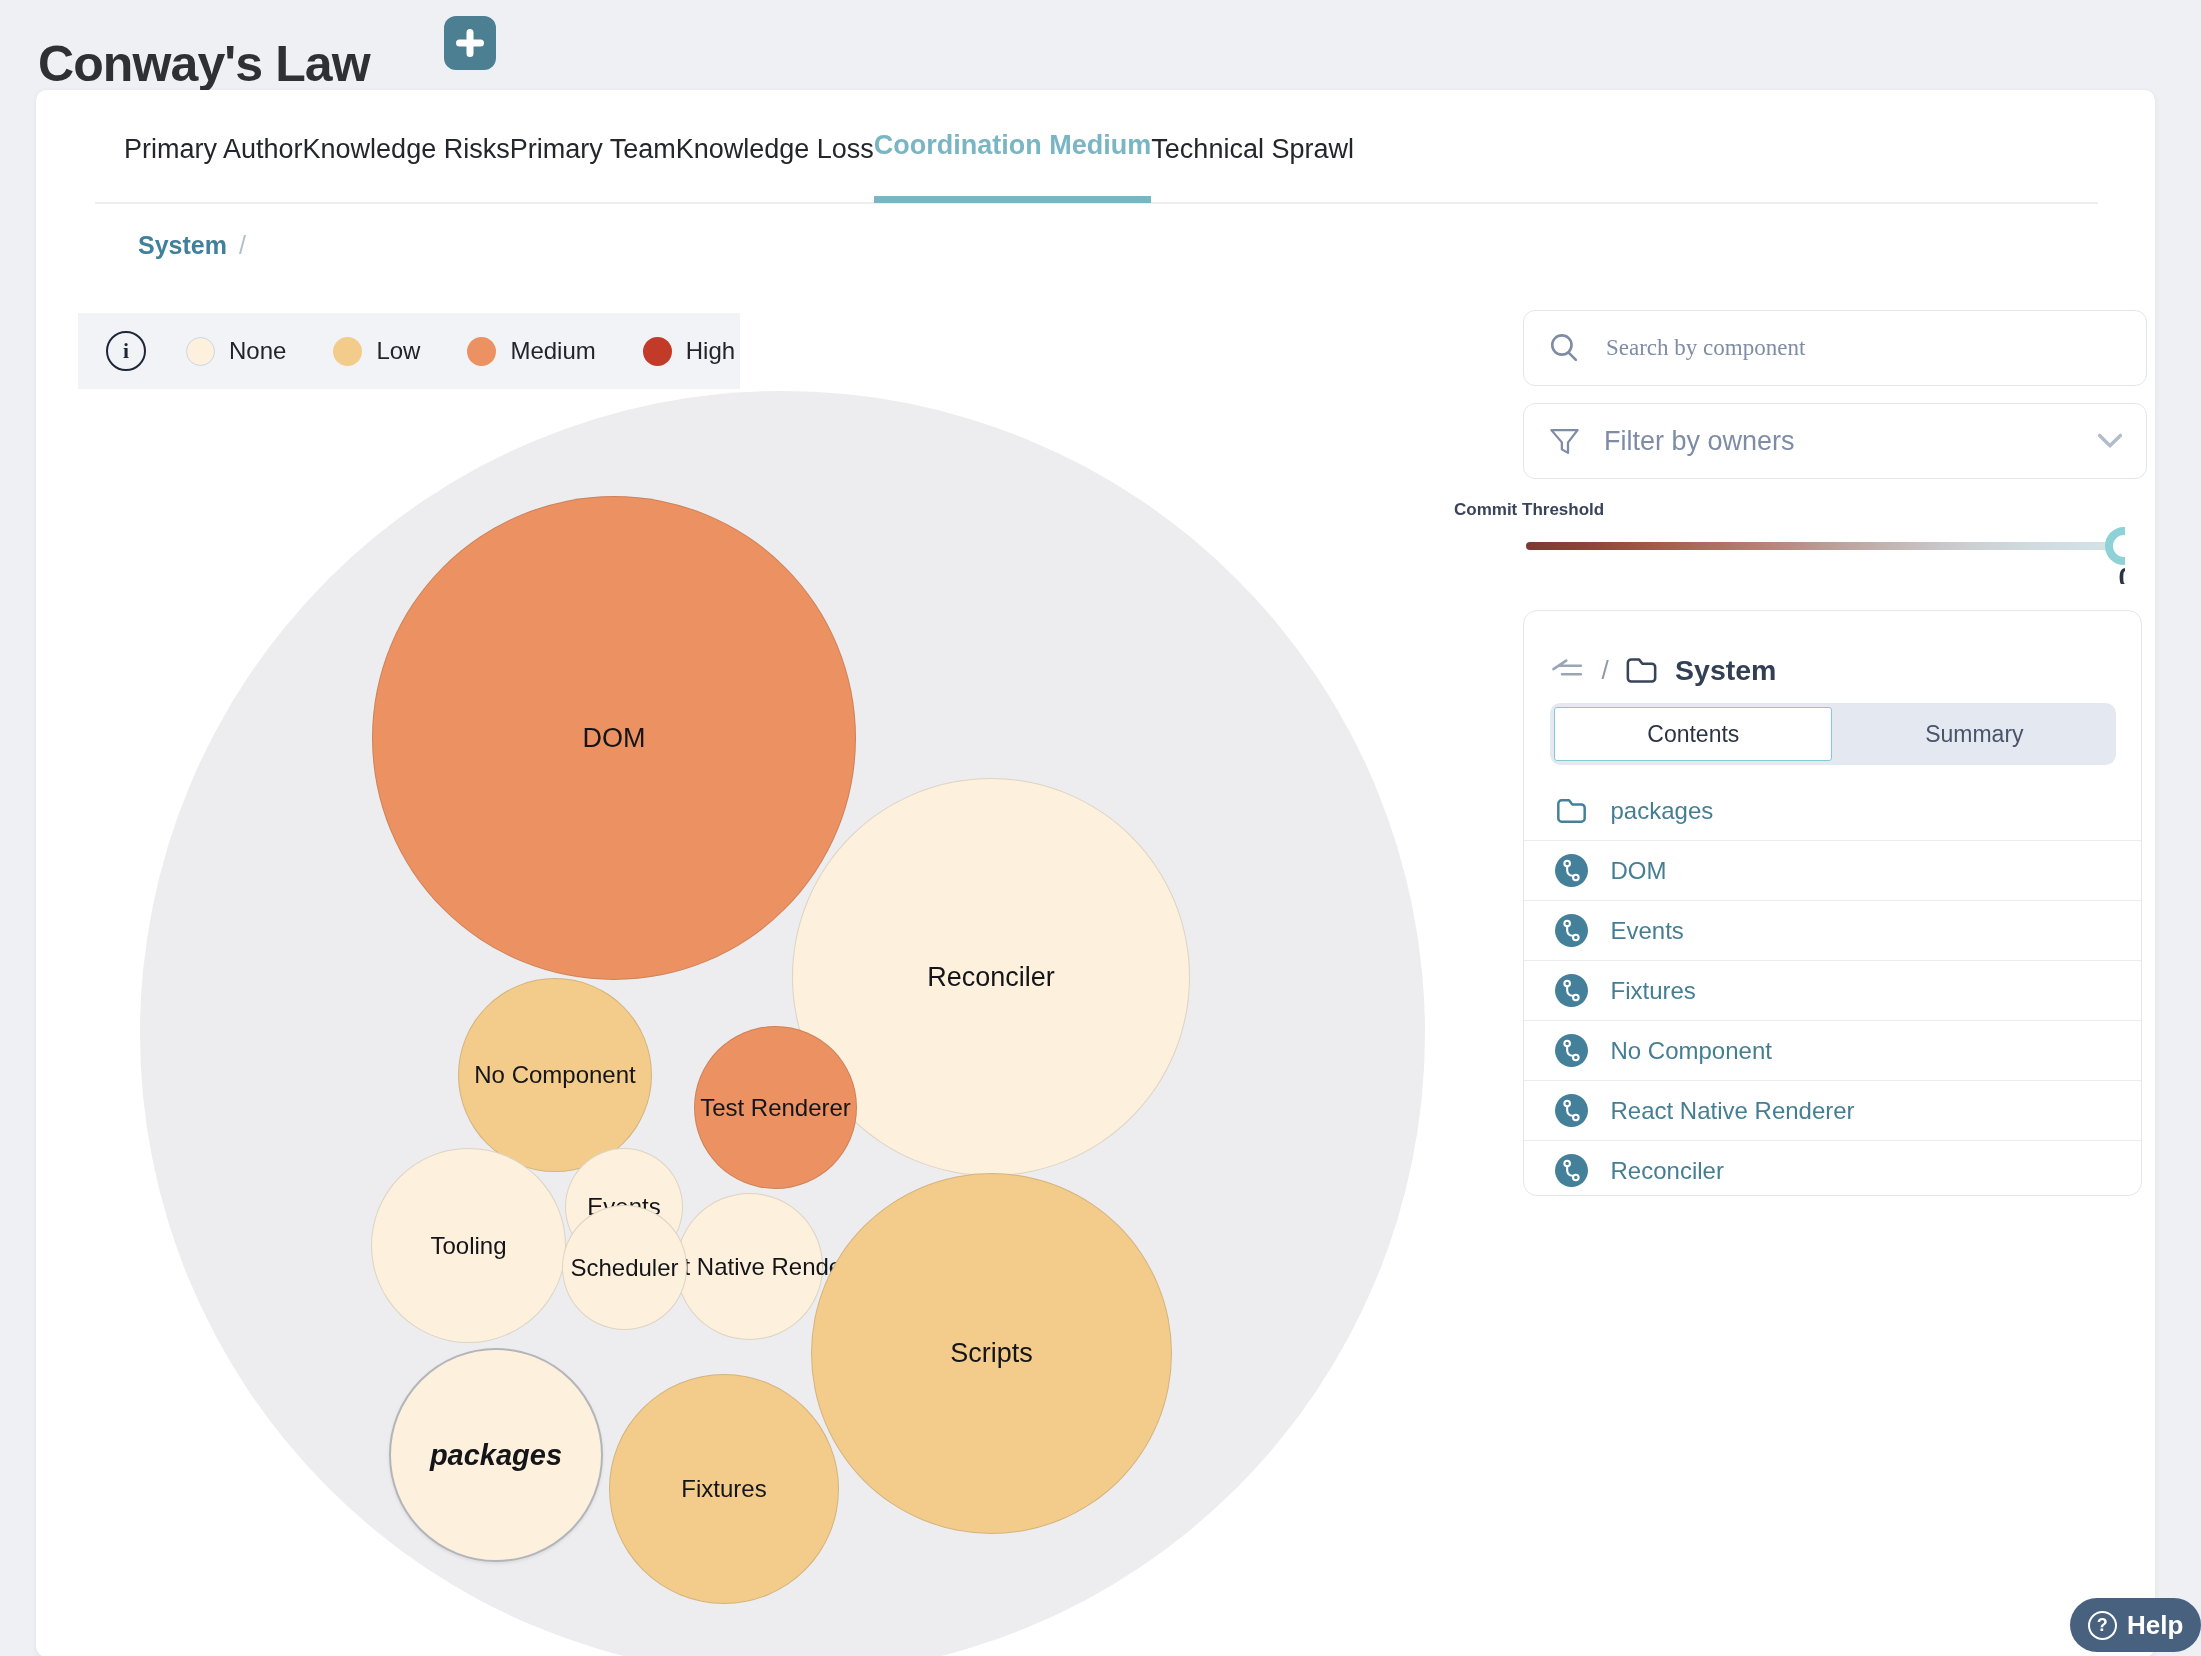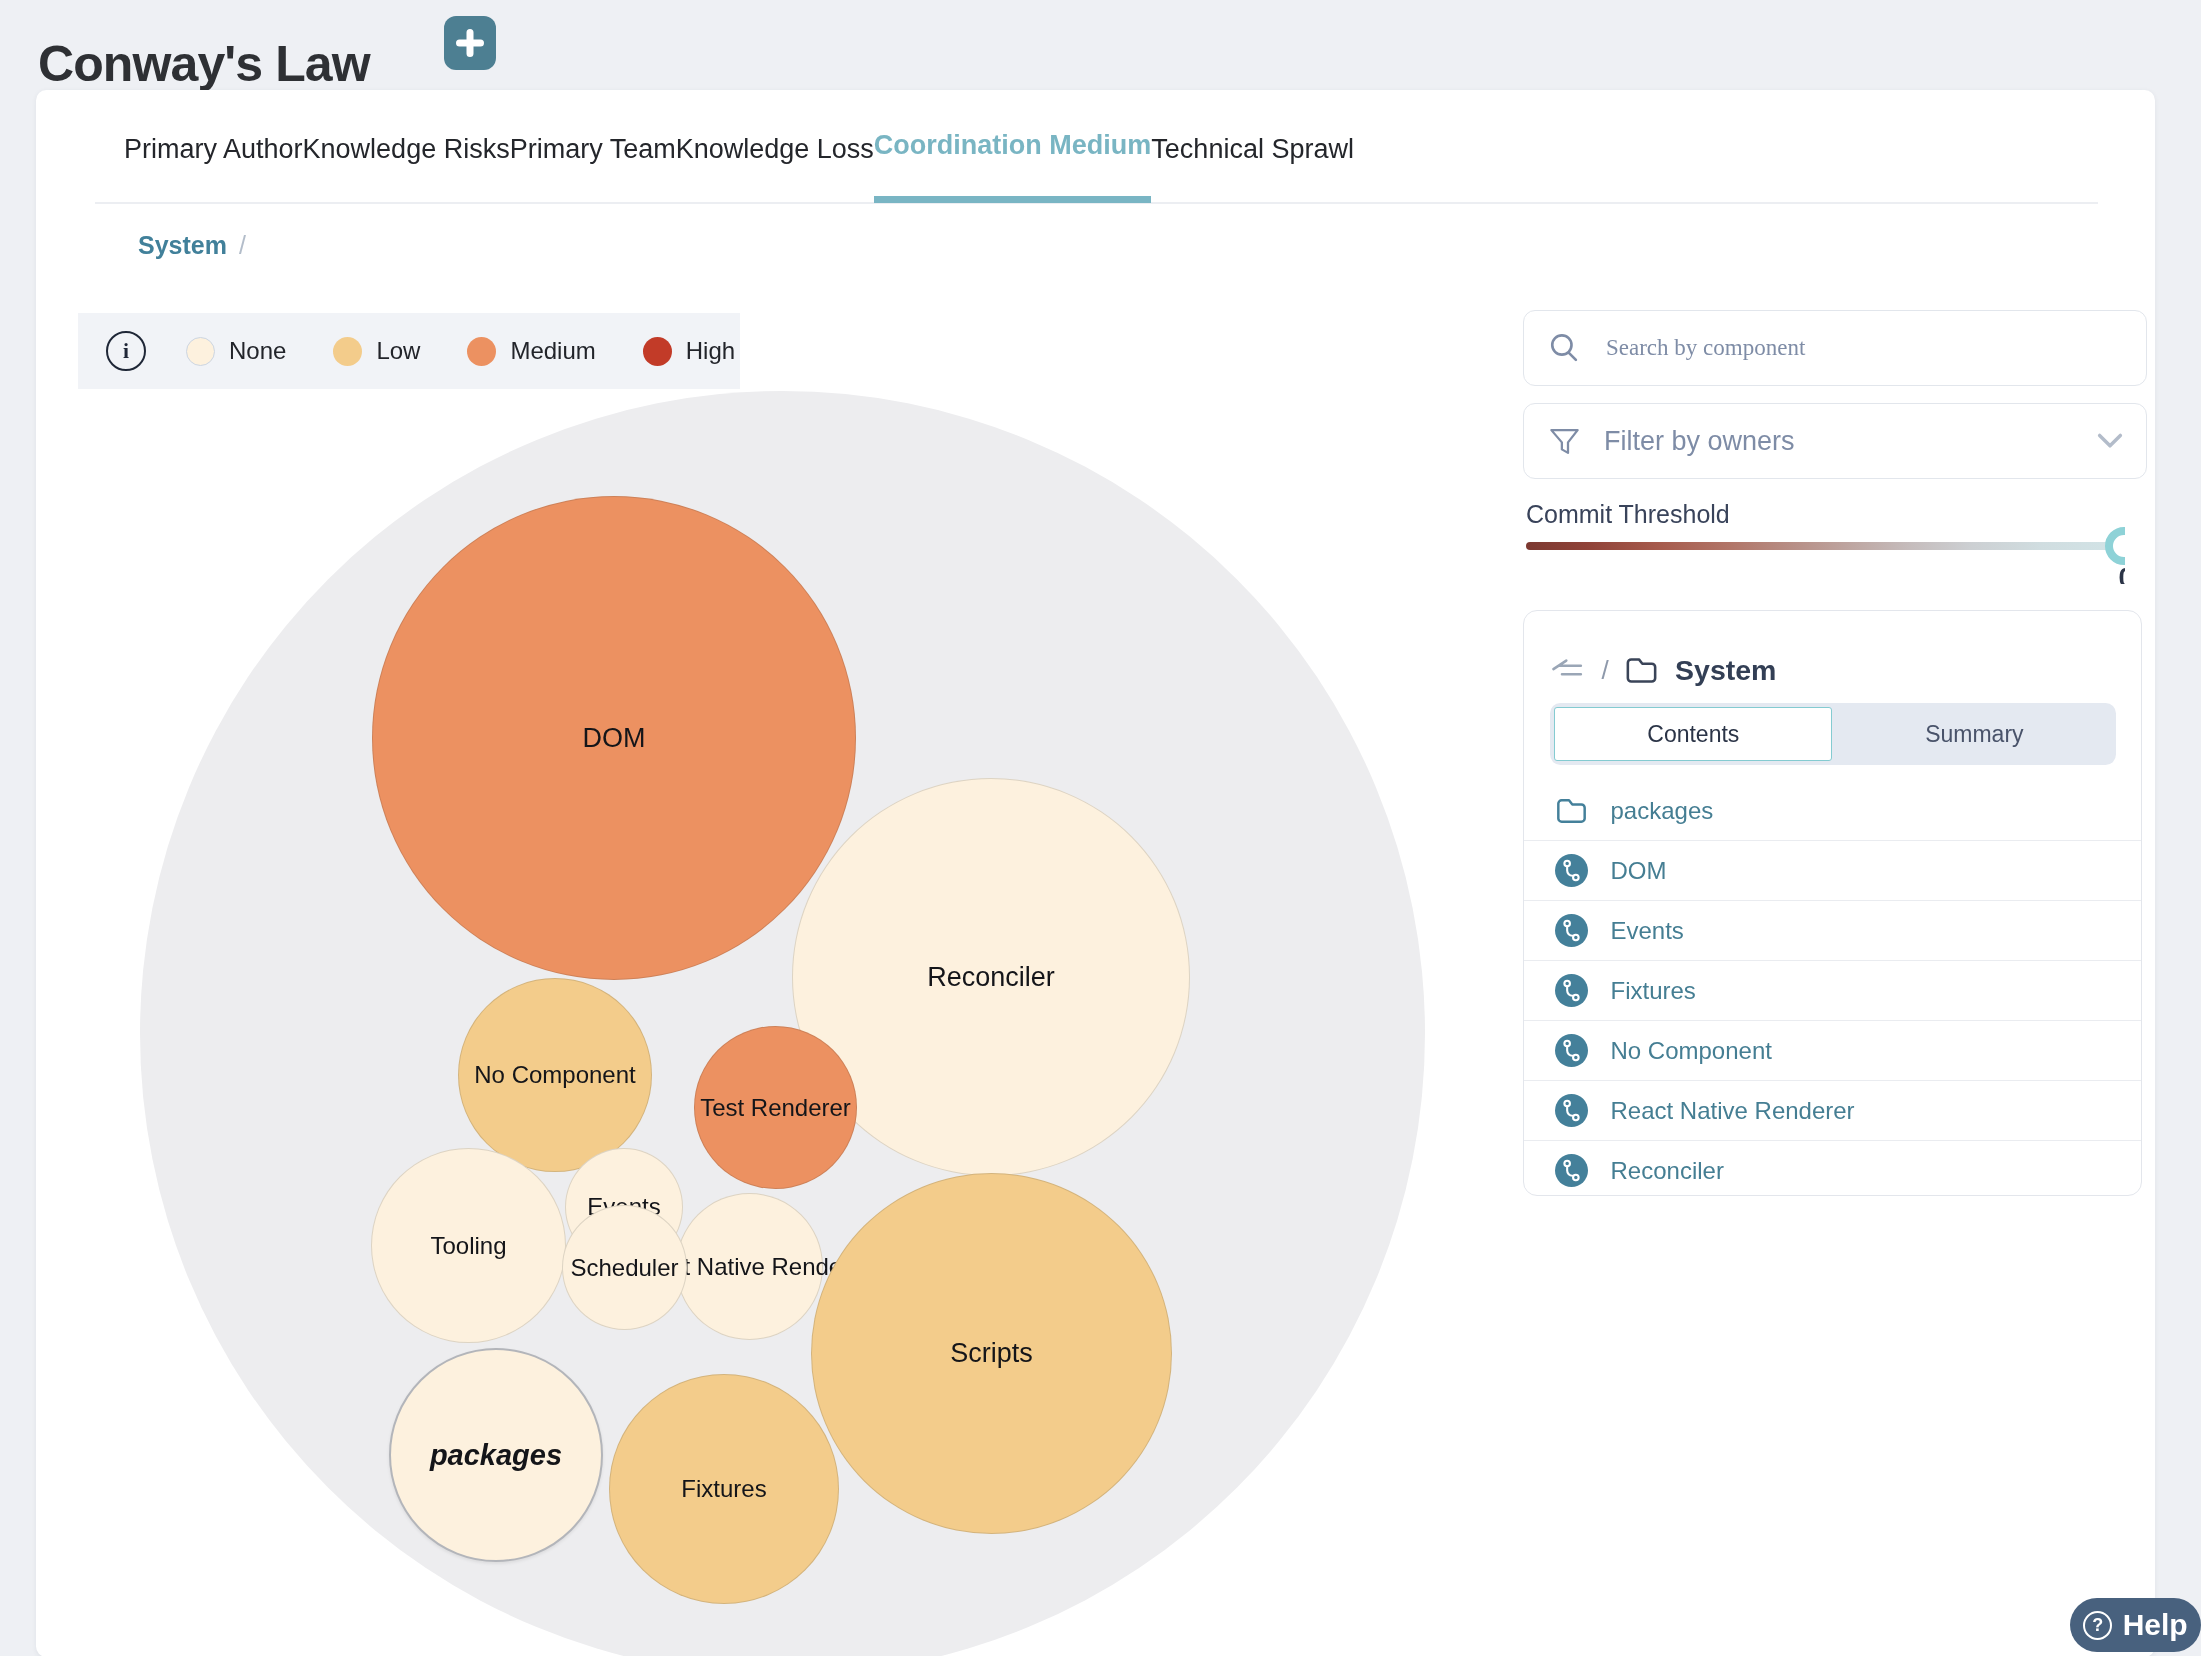--- a/index.html
+++ b/index.html
@@ -35,21 +35,21 @@
   .bubble.folder{border:2.6px solid #b3b5ba;box-shadow:0 1.7px 3.5px rgba(0,0,0,.08)}
   .bubble-label{font-size:24px;color:#141519;white-space:nowrap}
   .bubble.folder .bubble-label{font-style:italic;font-weight:600;font-size:29px}
   
   .searchbox,.filterbox{position:absolute;left:1487px;width:624px;height:76px;border:1.7px solid #e2e6ec;border-radius:12px;background:#fff;display:flex;align-items:center;padding:0 22.5px;gap:22.5px;box-sizing:border-box;z-index:6}
   .searchbox{top:220px}
   .filterbox{top:313px;cursor:pointer}
   .search-input{border:none;outline:none;flex:1;font-family:Liberation Serif, serif;font-size:23px;color:#1d4ed8;background:transparent}
   .search-input::placeholder{color:#7e8ca6}
   .filter-label{flex:1;font-size:27px;color:#7e8ca6}
-  .threshold-label{position:absolute;left:1490px;top:410px;font-size:25px;font-weight:400;color:#39435a;z-index:6}
+  .threshold-label{position:absolute;left:1418px;top:410px;font-size:17px;font-weight:700;color:#39435a;z-index:6}
   .slider{position:absolute;left:1490px;top:437px;width:599px;height:57px;overflow:hidden;z-index:6}
   .slider-track{position:absolute;left:0;right:0;top:14.7px;height:8.6px;border-radius:4.3px;cursor:pointer;
     background:linear-gradient(to right,#7c3931 0%,#8f4238 10%,#a65a4c 22%,#b17568 34%,#b8928a 46%,#bfaaa6 56%,#c5bcbc 64%,#cccfd2 74%,#d0dde0 86%,#d2e4e7 100%)}
   .slider-handle{position:absolute;right:-18px;top:0;width:38px;height:38px;border-radius:50%;background:#fff;border:8.6px solid #8ed2d7;box-sizing:border-box;cursor:grab}
   .slider-value{position:absolute;right:-8.6px;top:36px;font-size:27px;font-weight:700;color:#2b3447}
   
   .panel{position:absolute;left:1487px;top:520px;width:619px;height:586px;background:#fff;border:1.7px solid #e3e6ec;border-radius:14px;box-sizing:border-box;z-index:6;overflow:hidden}
   .panel-header{position:absolute;left:26px;top:33px;height:52px;display:flex;align-items:center;gap:15.6px}
   .panel-slash{font-size:26px;color:#8e99ab}
   .panel-title{font-size:28.5px;font-weight:700;color:#333f55}
@@ -59,21 +59,21 @@
   .ptab.summary{left:287px;right:4.3px;color:#49536a}
   .rows{position:absolute;left:0;right:0;top:170px}
   .row{height:59px;display:flex;align-items:center;gap:22.5px;padding-left:31px;cursor:pointer}
   .row + .row{border-top:0.9px solid #eaecf0}
   .row-label{font-size:24px;font-weight:500;color:#457e93}
   .row .icon-folder{display:none}
   .row.folder-row .icon-folder{display:block}
   
   .help-btn{position:absolute;left:2070px;top:1598px;width:131px;height:54px;border-radius:27px;background:#48617e;display:flex;align-items:center;justify-content:center;gap:10.4px;z-index:10;cursor:pointer;border:none}
   .help-q{width:29px;height:29px;border:2.6px solid #fff;border-radius:50%;color:#fff;font-size:18px;font-weight:700;display:flex;align-items:center;justify-content:center;box-sizing:border-box}
-  .help-label{color:#fff;font-size:30px;font-weight:600}
+  .help-label{color:#fff;font-size:26px;font-weight:600}
   svg{display:block}
 </style>
 </head>
 <body>
 
 <h1 class="page-title">Conway's Law</h1>
 <div class="plus-badge">
   <svg width="28" height="28" viewBox="0 0 32 32">
     <path d="M16 4 V28 M4 16 H28" stroke="#ffffff" stroke-width="8" stroke-linecap="round"></path>
   </svg>

